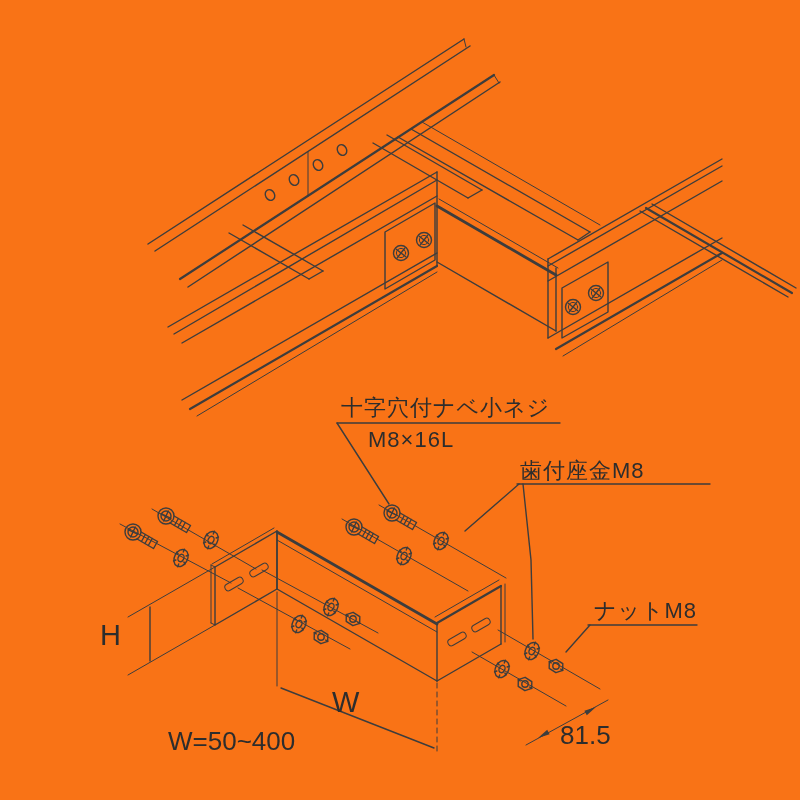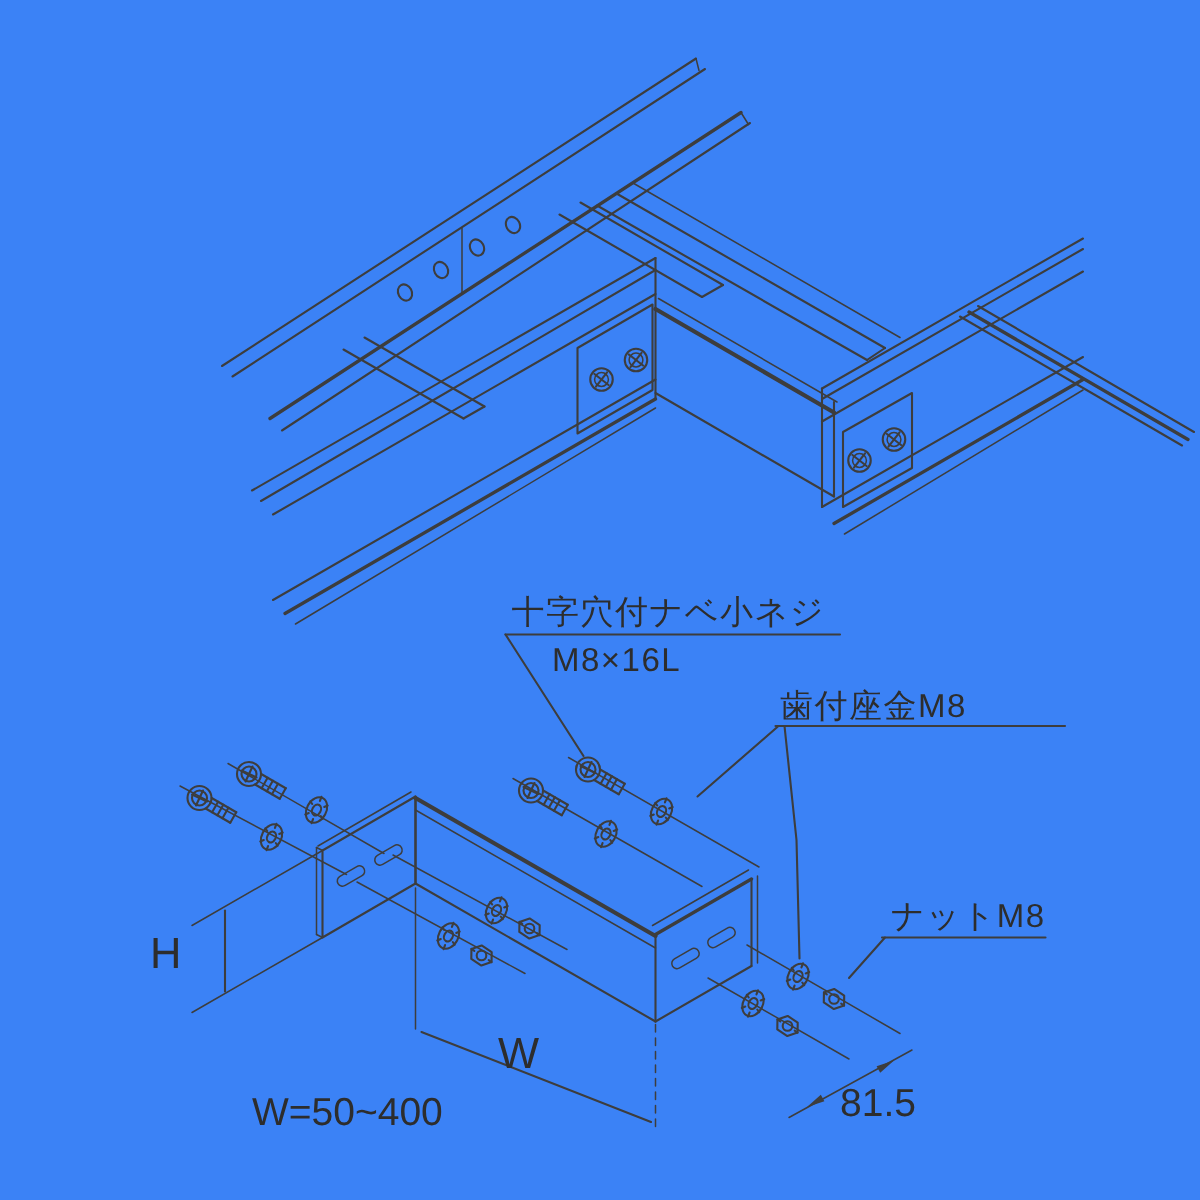--- a/index.html
+++ b/index.html
@@ -1,16 +1,16 @@
 <!DOCTYPE html>
 <html><head>
 <meta charset="utf-8">
 <style>
   html,body{margin:0;padding:0;background:#ffffff;}
-  #page{width:800px;height:800px;background:#3b82f6;position:relative;overflow:hidden;}
+  #page{width:800px;height:800px;background:#f97316;position:relative;overflow:hidden;}
   svg{display:block;}
   svg line, svg path, svg polyline, svg polygon, svg rect, svg ellipse, svg circle{
     stroke:#3d3d3d; stroke-width:1.4; fill:none; stroke-linecap:round; stroke-linejoin:round;
   }
   .thick{stroke-width:2.8;}
   .semithick{stroke-width:2.2;}
   .thin{stroke-width:1;}
   .dashed{stroke-dasharray:5 4; stroke-width:1;}
   .arrowfill{fill:#3d3d3d; stroke:none;}
   text{

